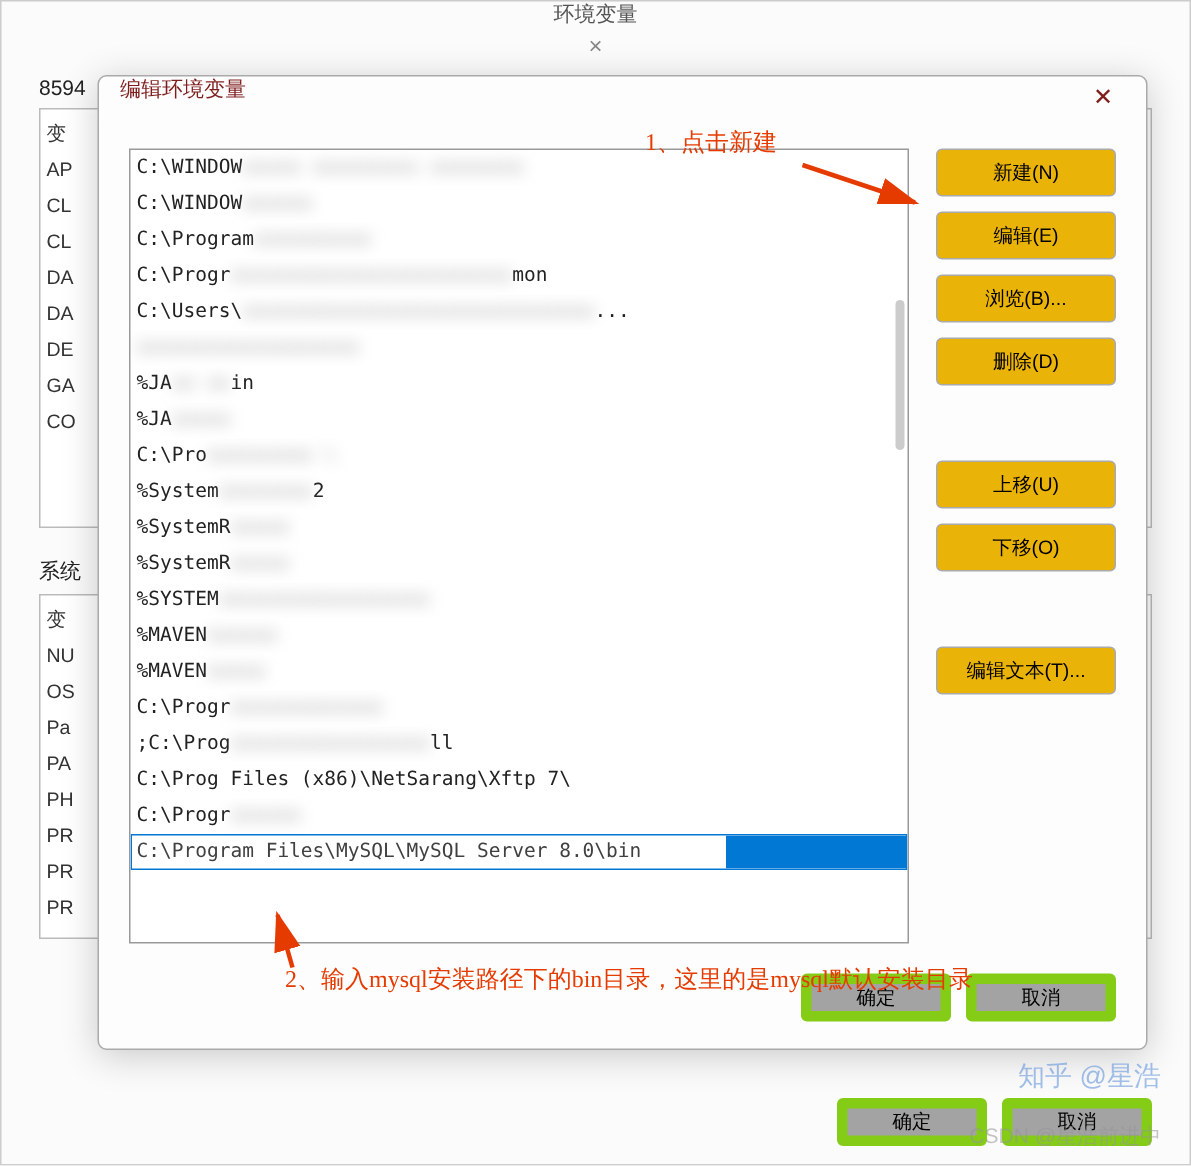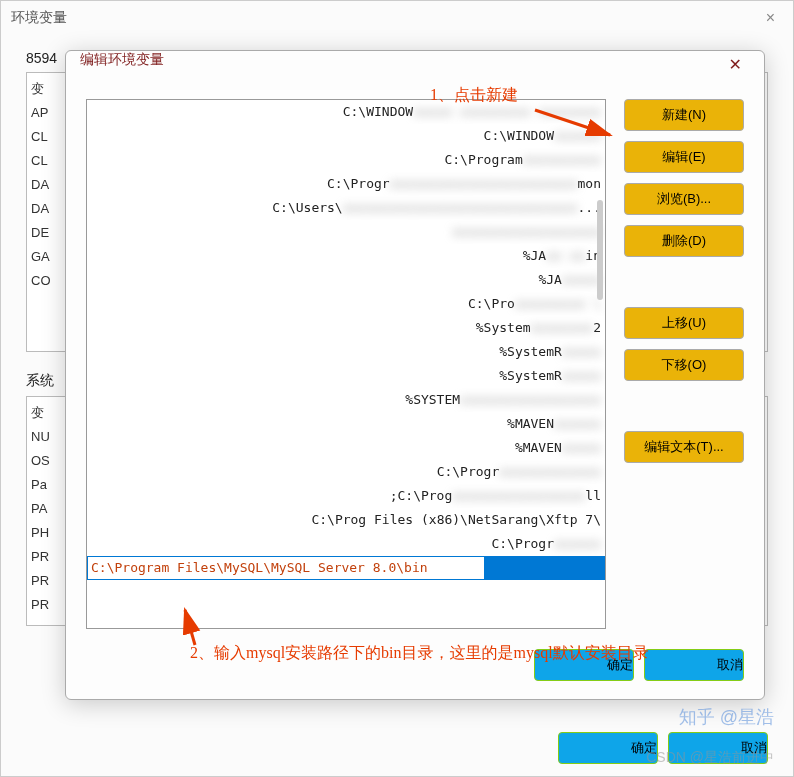--- a/index.html
+++ b/index.html
@@ -19,20 +19,21 @@
       border: 1px solid #ccc;
     }
     .outer-titlebar {
       height: 34px;
       display: flex;
       align-items: center;
       justify-content: space-between;
       padding: 0 10px;
       color: #555;
       font-size: 14px;
+      flex-direction: column;
     }
     .outer-close {
       font-size: 16px;
       color: #888;
       cursor: pointer;
       padding: 4px 8px;
     }
     .outer-body {
       padding: 15px 25px;
       position: relative;
@@ -108,23 +109,22 @@
       position: relative;
     }
     .path-row {
       height: 24px;
       line-height: 24px;
       padding: 0 4px;
       white-space: nowrap;
       overflow: hidden;
       color: #222;
       position: relative;
-      text-align: right;
-    }
-    .path-row.selected-full { background: #fff; color: #c2410c; border: 1px solid #0078d4; display:flex; align-items:center; padding:0 3px; height:24px;}
+    }
+    .path-row.selected-full { background: #fff; color: #404040; border: 1px solid #0078d4; display:flex; align-items:center; padding:0 3px; height:24px;}
     .selected-tail { position:absolute; right:0; top:0; bottom:0; width:120px; background:#0078d4; }
     .blur {
       filter: blur(5px);
       color: #999;
     }
     .buttons-col {
       width: 120px;
       display: flex;
       flex-direction: column;
       gap: 10px;
@@ -141,27 +141,26 @@
     .gap-small { height: 30px; }
     .inner-footer {
       display: flex;
       justify-content: flex-end;
       gap: 10px;
       padding: 0 20px 18px 20px;
     }
     .footer-btn {
       width: 100px;
       height: 32px;
-      background: #0ea5e9;
-      border: 1px solid #84cc16;
+      background: #a3a3a3;
+      border: 7px solid #84cc16;
       border-radius: 4px;
       font-size: 13px;
       cursor: pointer;
       font-family: inherit;
-      text-align: right;
     }
     .outer-footer {
       position: absolute;
       bottom: 12px;
       right: 25px;
       display: flex;
       gap: 10px;
     }
     .watermark1 {
       position: absolute;

